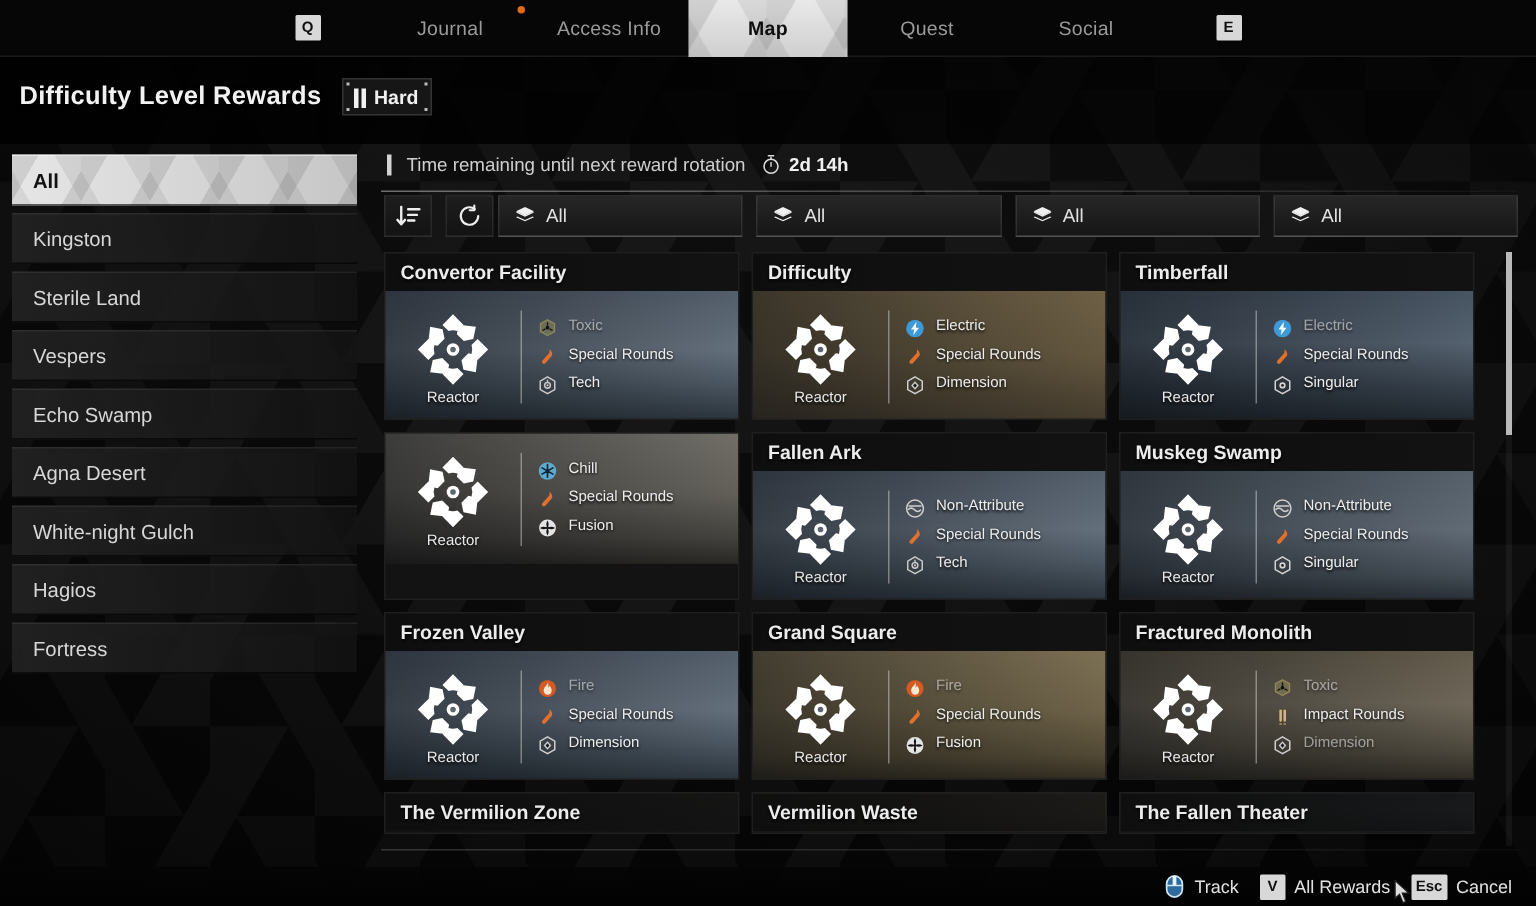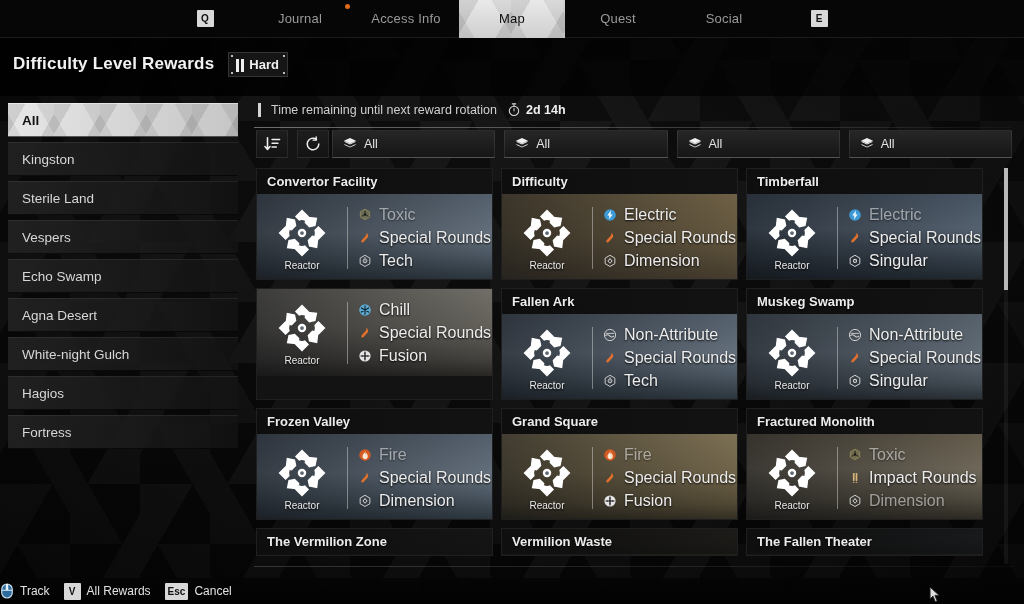--- a/index.html
+++ b/index.html
@@ -46,21 +46,21 @@
     border-radius: 1px;
   }
   .nav-key-wrap { width: 84px; display: flex; justify-content: center; }
   .nav-tab {
     position: relative;
     width: 106px; height: 38px;
     display: flex; align-items: center; justify-content: center;
     font-size: 13px; color: #9a9a9a; letter-spacing: .2px;
   }
   .nav-tab.active {
-    color: #0d0d0d; font-weight: normal;
+    color: #0d0d0d; font-weight: bold;
     background-image:
       linear-gradient(120deg, rgba(0,0,0,0.10) 25%, transparent 25.2%, transparent 74.8%, rgba(0,0,0,0.10) 75%),
       linear-gradient(60deg, rgba(0,0,0,0.07) 25%, transparent 25.2%, transparent 74.8%, rgba(0,0,0,0.07) 75%),
       linear-gradient(#e9e9e9, #cfcfcf);
     background-size: 52px 45px, 52px 45px, 100% 100%;
   }
   .nav-dot {
     position: absolute; width: 5px; height: 5px; border-radius: 50%;
     background: #e06a18; top: 4px; left: 345px; z-index: 41;
   }
@@ -192,41 +192,41 @@
     background: linear-gradient(90deg, rgba(8,10,14,0.55) 0%, rgba(8,10,14,0.30) 55%, rgba(8,10,14,0.10) 100%);
   }
   .card-inner { position: relative; z-index: 3; display: flex; height: 100%; align-items: center; }
   .reactor {
     width: 90px; display: flex; flex-direction: column; align-items: center; gap: 2px;
     padding-top: 4px;
   }
   .reactor-label { font-size: 10px; color: #e9e9e9; text-shadow: 0 1px 2px rgba(0,0,0,.95); }
   .vsep { width: 1px; height: 62px; background: rgba(225,225,225,0.45); margin-right: 10px; }
   .attrs { display: flex; flex-direction: column; gap: 5px; }
-  .attr { display: flex; align-items: center; gap: 7px; font-size: 16px; text-shadow: 0 1px 2px rgba(0,0,0,.95); }
+  .attr { display: flex; align-items: flex-start; gap: 7px; font-size: 10px; text-shadow: 0 1px 2px rgba(0,0,0,.95); }
   .attr-name { color: #ededed; }
   .attr-ico { width: 14px; height: 14px; display: block; flex: none; }
 
   .card-partial { height: 28px; }
 
   
   .scrollbar {
     position: absolute; left: 1004px; top: 168px; width: 4px; height: 396px;
     background: rgba(255,255,255,0.05); z-index: 25;
   }
   .scroll-thumb {
     position: absolute; left: 0; top: 0; width: 4px; height: 122px;
     background: #b9b9b9;
   }
 
   
   .bottombar {
     position: absolute; left: 0; bottom: 0; width: 1024px; height: 26px;
     background: linear-gradient(180deg, rgba(4,4,4,0.85), #020202);
-    display: flex; align-items: center; justify-content: flex-start;
+    display: flex; align-items: center; justify-content: flex-end;
     gap: 14px; padding-right: 16px; z-index: 45;
   }
   .hint { display: flex; align-items: center; gap: 6px; font-size: 12px; color: #e2e2e2; }
   .mouse-ico { width: 14px; height: 16px; display: block; }
   .cursor {
     position: absolute; left: 929px; top: 586px; width: 12px; height: 17px; z-index: 60;
   }
 
   .bar-top-accent {
     position: absolute; left: 254px; top: 566px; width: 760px; height: 1px;

